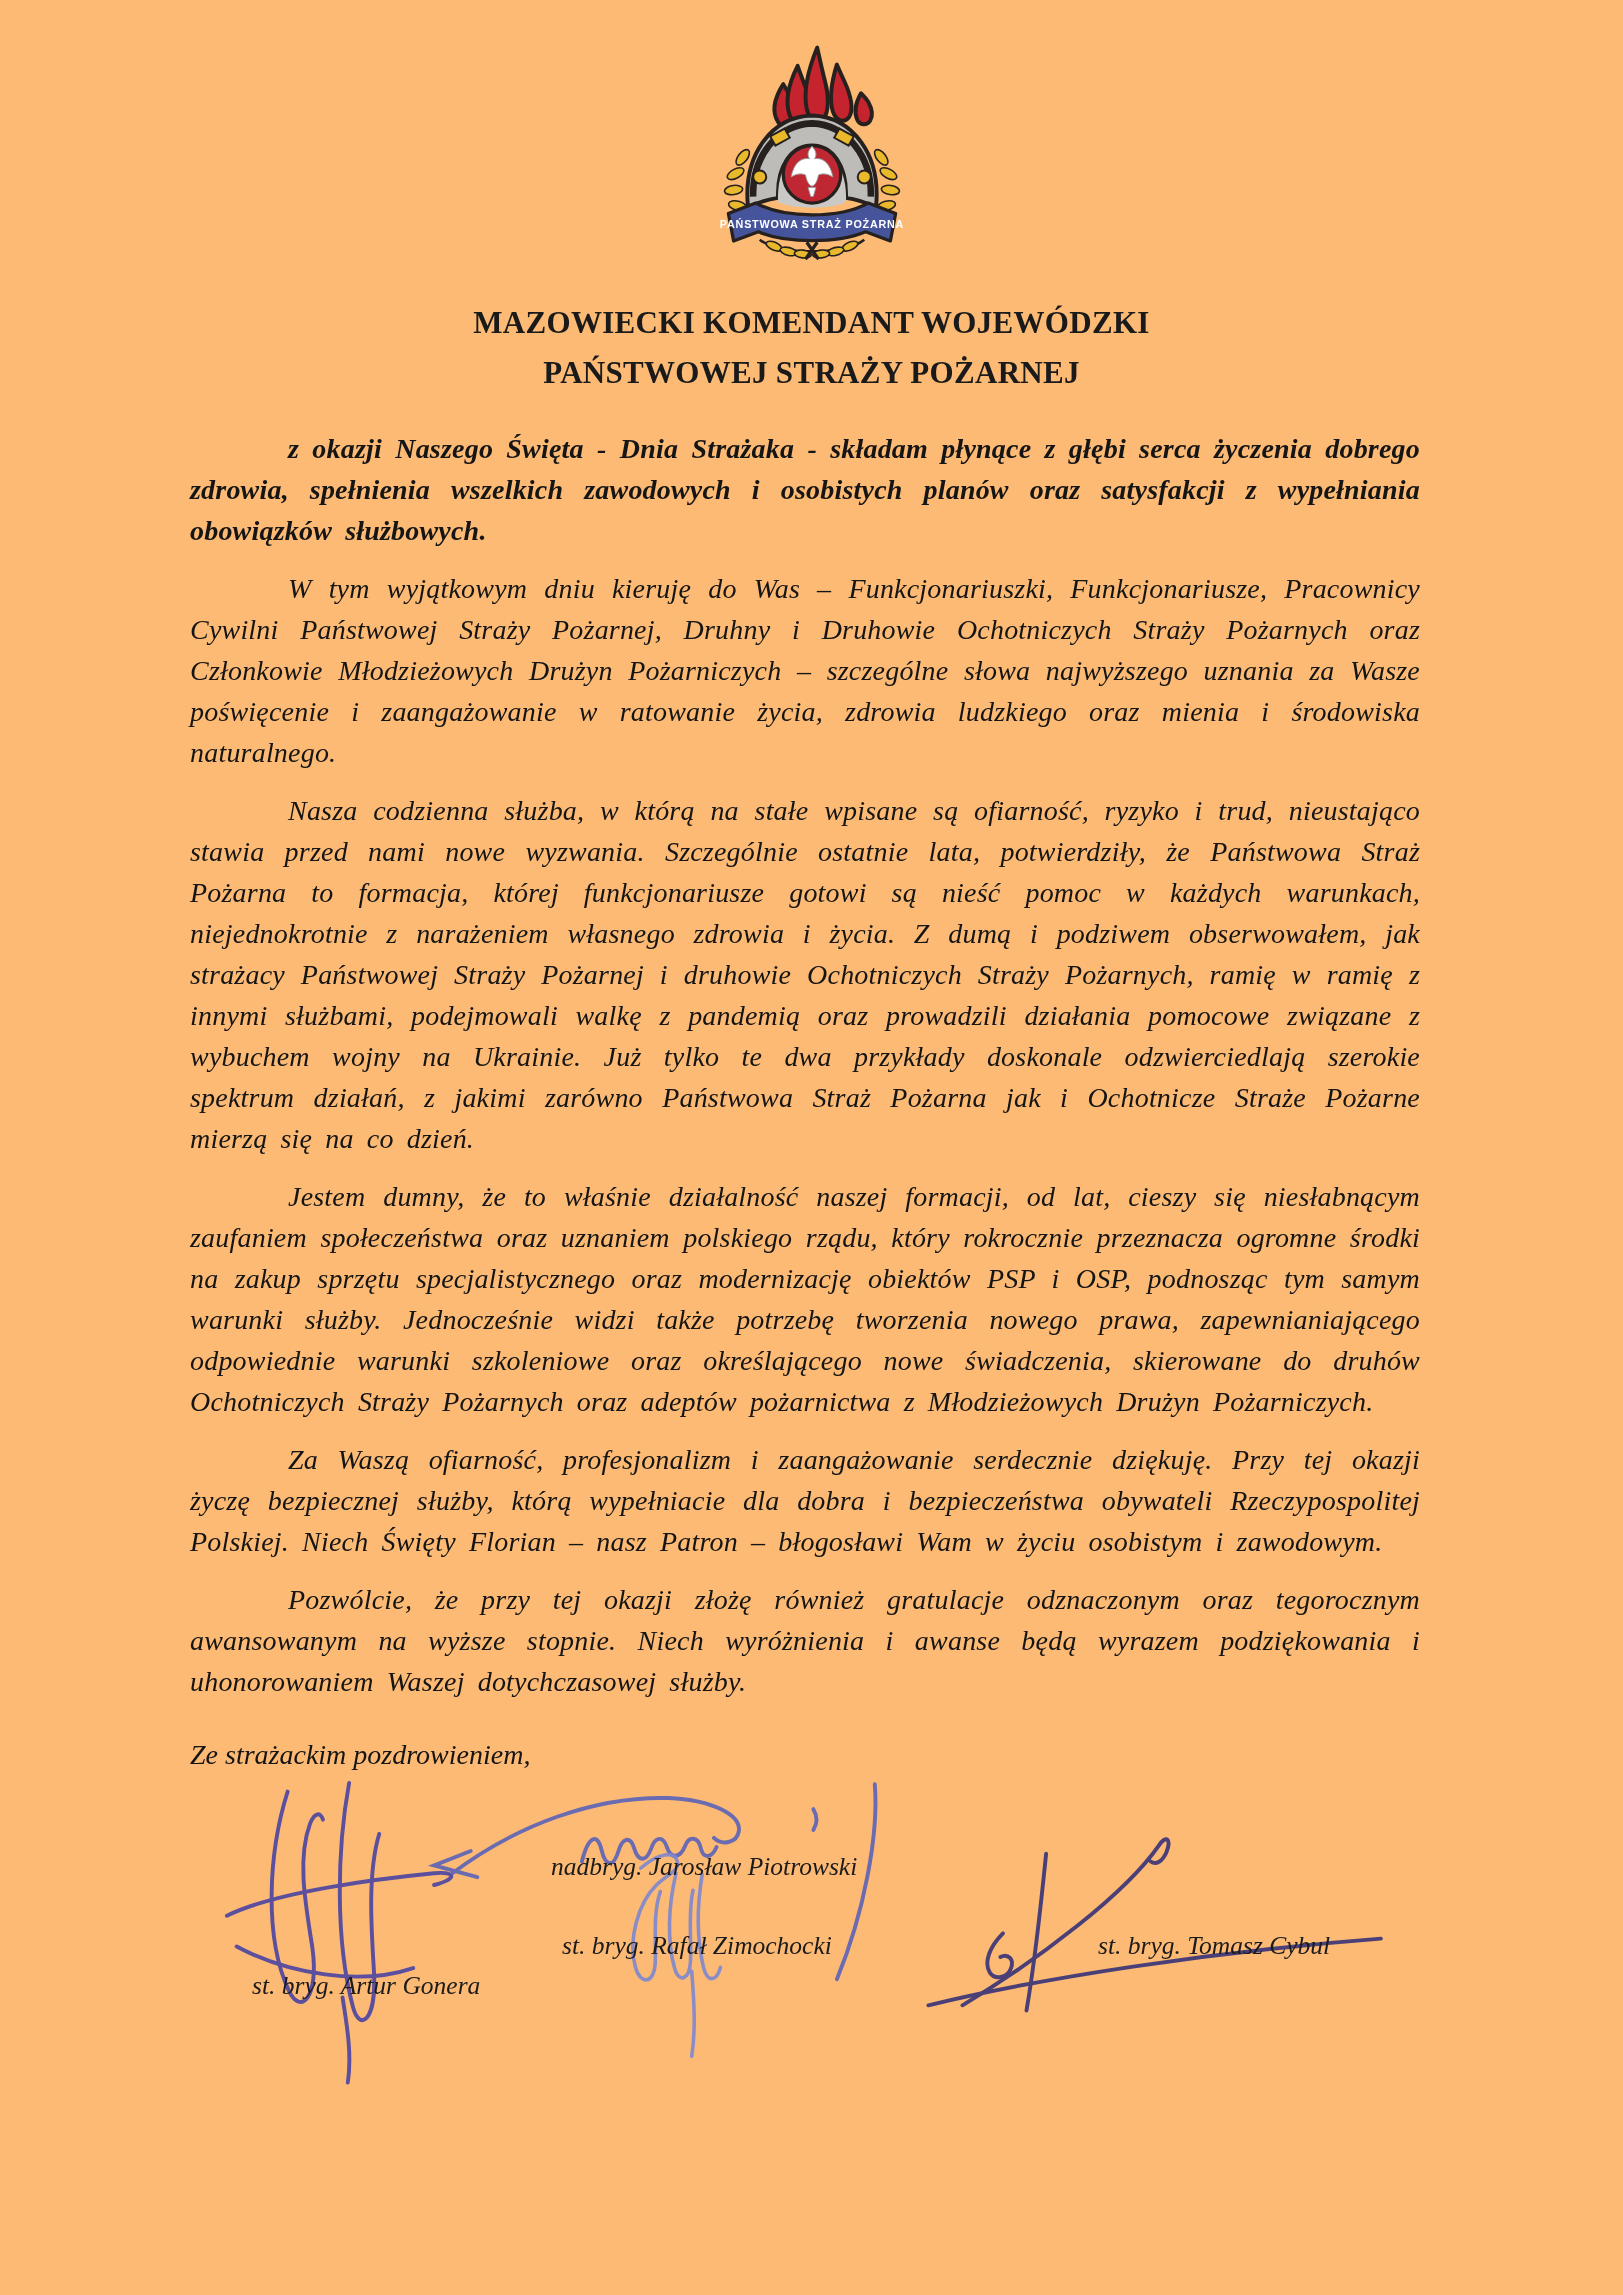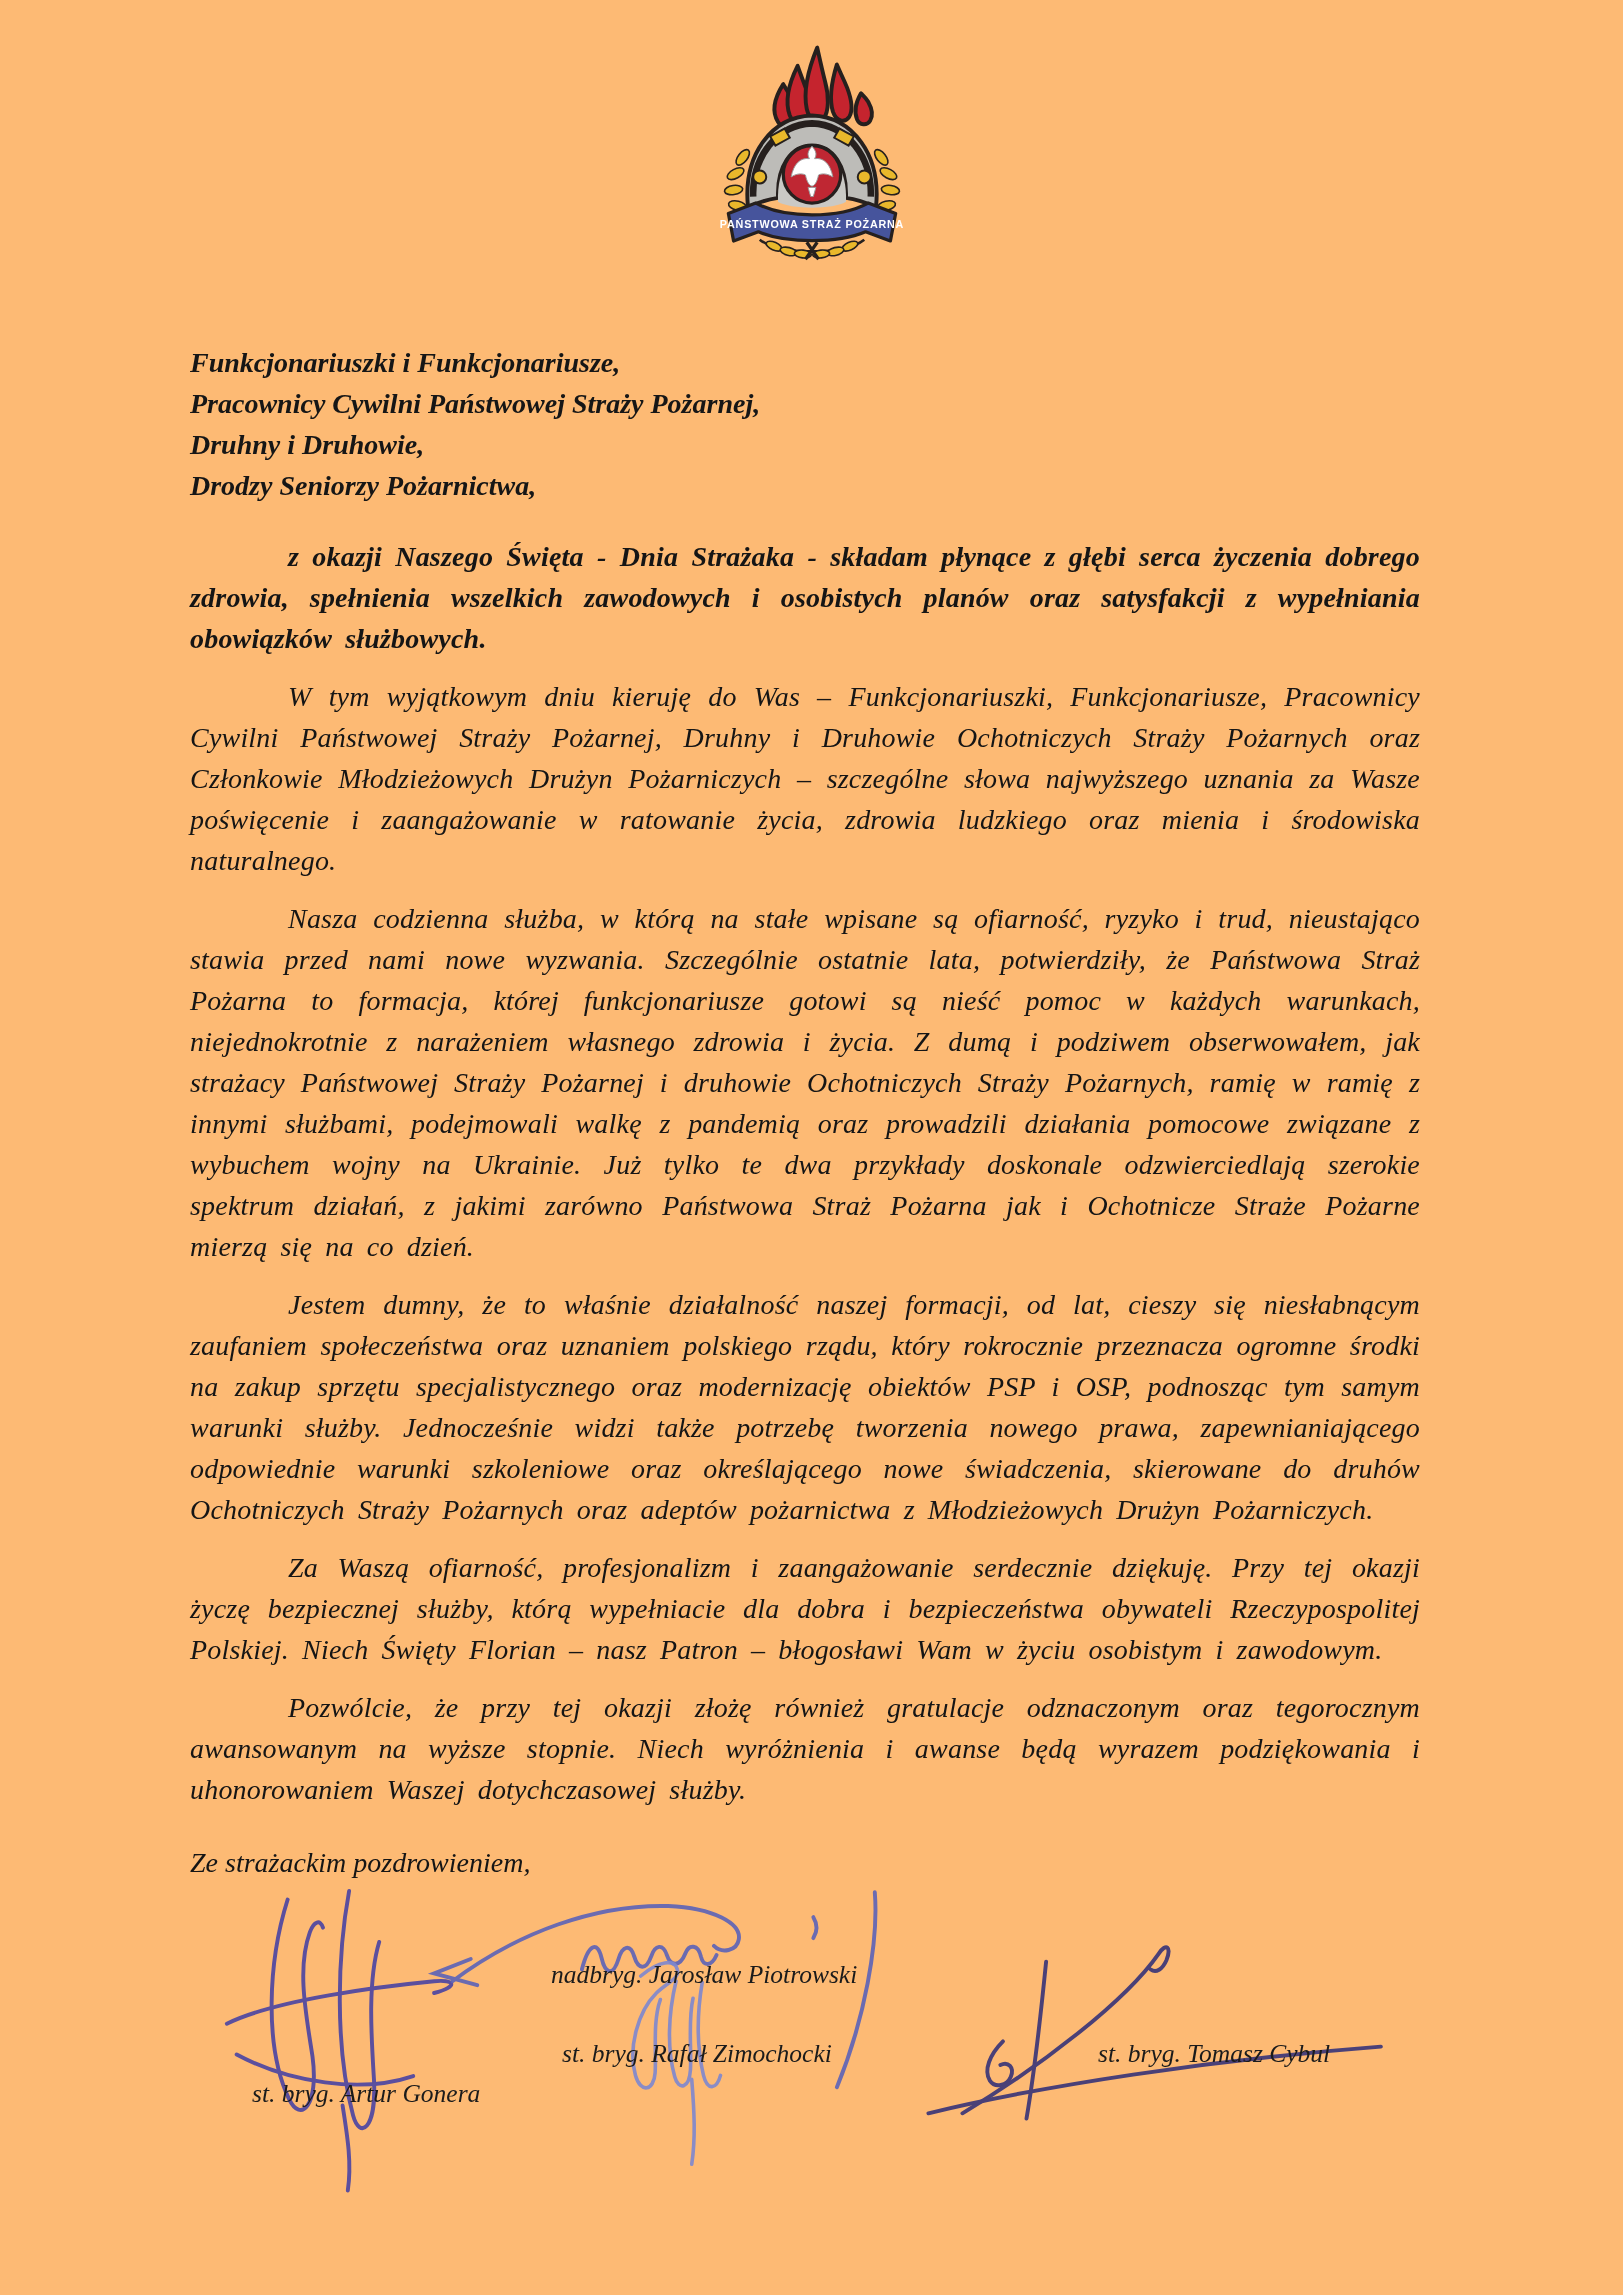--- a/index.html
+++ b/index.html
@@ -136,29 +136,27 @@
           <ellipse cx="136" cy="330" rx="13" ry="6" transform="rotate(6 136 330)"></ellipse>
           <ellipse cx="208" cy="318" rx="13" ry="6" transform="rotate(-24 208 318)"></ellipse>
           <ellipse cx="186" cy="326" rx="13" ry="6" transform="rotate(-14 186 326)"></ellipse>
           <ellipse cx="164" cy="330" rx="13" ry="6" transform="rotate(-6 164 330)"></ellipse>
         </g>
         <path fill="none" stroke="#26201e" stroke-width="5" d="M142 312 L 160 338 M158 312 L 140 338"></path>
       </g>
     </svg>
   </div>
 
+  <div class="title-block">
+    <div>MAZOWIECKI KOMENDANT WOJEWÓDZKI</div>
+    <div>PAŃSTWOWEJ STRAŻY POŻARNEJ</div>
+  </div>
 
   <div class="content">
 
-    <div class="salutation">
-      <div>Funkcjonariuszki i Funkcjonariusze,</div>
-      <div>Pracownicy Cywilni Państwowej Straży Pożarnej,</div>
-      <div>Druhny i Druhowie,</div>
-      <div>Drodzy Seniorzy Pożarnictwa,</div>
-    </div>
 
     <div class="body-text">
       <p>z okazji Naszego Święta - Dnia Strażaka - składam płynące z głębi serca życzenia dobrego zdrowia, spełnienia wszelkich zawodowych i osobistych planów oraz satysfakcji z wypełniania obowiązków służbowych.</p>
       <p>W tym wyjątkowym dniu kieruję do Was – Funkcjonariuszki, Funkcjonariusze, Pracownicy Cywilni Państwowej Straży Pożarnej, Druhny i Druhowie Ochotniczych Straży Pożarnych oraz Członkowie Młodzieżowych Drużyn Pożarniczych – szczególne słowa najwyższego uznania za Wasze poświęcenie i zaangażowanie w ratowanie życia, zdrowia ludzkiego oraz mienia i środowiska naturalnego.</p>
       <p>Nasza codzienna służba, w którą na stałe wpisane są ofiarność, ryzyko i trud, nieustająco stawia przed nami nowe wyzwania. Szczególnie ostatnie lata, potwierdziły, że Państwowa Straż Pożarna to formacja, której funkcjonariusze gotowi są nieść pomoc w każdych warunkach, niejednokrotnie z narażeniem własnego zdrowia i życia. Z dumą i podziwem obserwowałem, jak strażacy Państwowej Straży Pożarnej i druhowie Ochotniczych Straży Pożarnych, ramię w ramię z innymi służbami, podejmowali walkę z pandemią oraz prowadzili działania pomocowe związane z wybuchem wojny na Ukrainie. Już tylko te dwa przykłady doskonale odzwierciedlają szerokie spektrum działań, z jakimi zarówno Państwowa Straż Pożarna jak i Ochotnicze Straże Pożarne mierzą się na co dzień.</p>
       <p>Jestem dumny, że to właśnie działalność naszej formacji, od lat, cieszy się niesłabnącym zaufaniem społeczeństwa oraz uznaniem polskiego rządu, który rokrocznie przeznacza ogromne środki na zakup sprzętu specjalistycznego oraz modernizację obiektów PSP i OSP, podnosząc tym samym warunki służby. Jednocześnie widzi także potrzebę tworzenia nowego prawa, zapewnianiającego odpowiednie warunki szkoleniowe oraz określającego nowe świadczenia, skierowane do druhów Ochotniczych Straży Pożarnych oraz adeptów pożarnictwa z Młodzieżowych Drużyn Pożarniczych.</p>
       <p>Za Waszą ofiarność, profesjonalizm i zaangażowanie serdecznie dziękuję. Przy tej okazji życzę bezpiecznej służby, którą wypełniacie dla dobra i bezpieczeństwa obywateli Rzeczypospolitej Polskiej. Niech Święty Florian – nasz Patron – błogosławi Wam w życiu osobistym i zawodowym.</p>
       <p>Pozwólcie, że przy tej okazji złożę również gratulacje odznaczonym oraz tegorocznym awansowanym na wyższe stopnie. Niech wyróżnienia i awanse będą wyrazem podziękowania i uhonorowaniem Waszej dotychczasowej służby.</p>
     </div>
 

